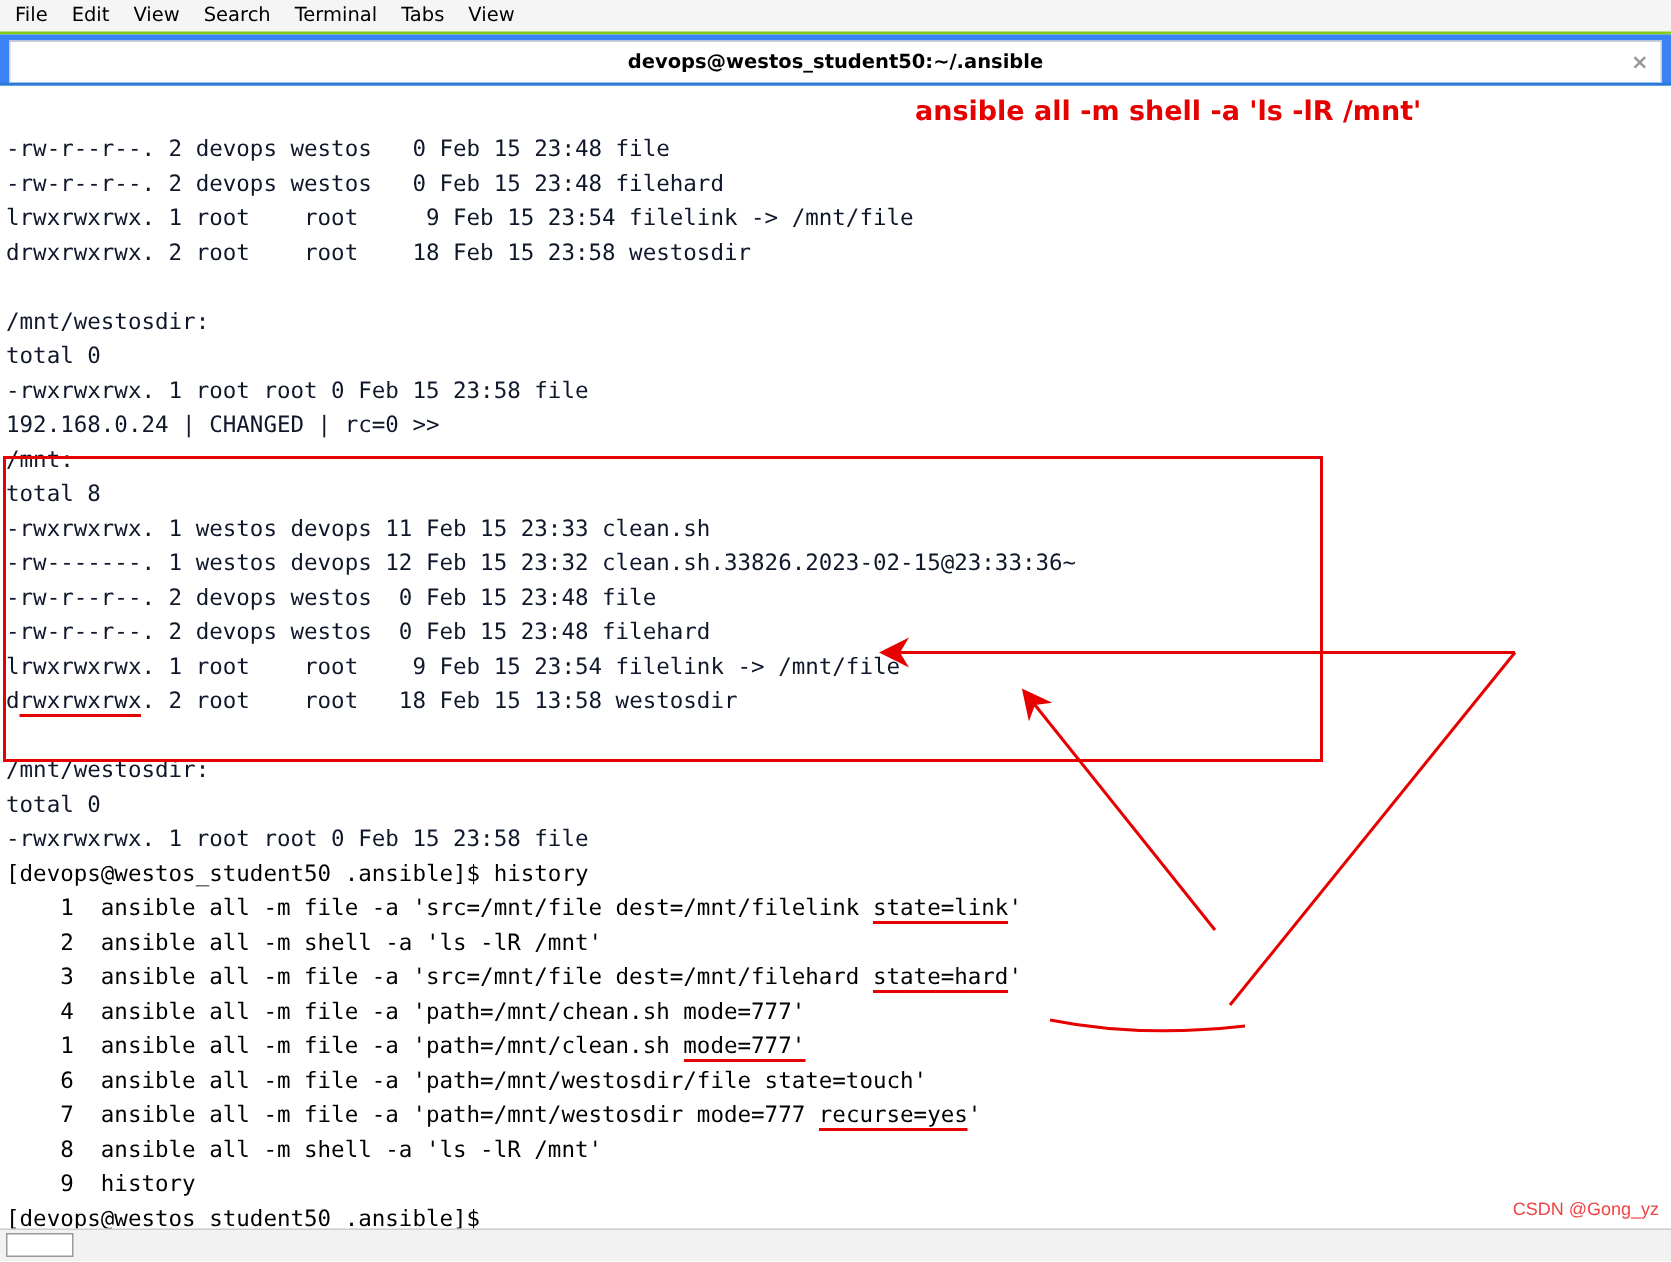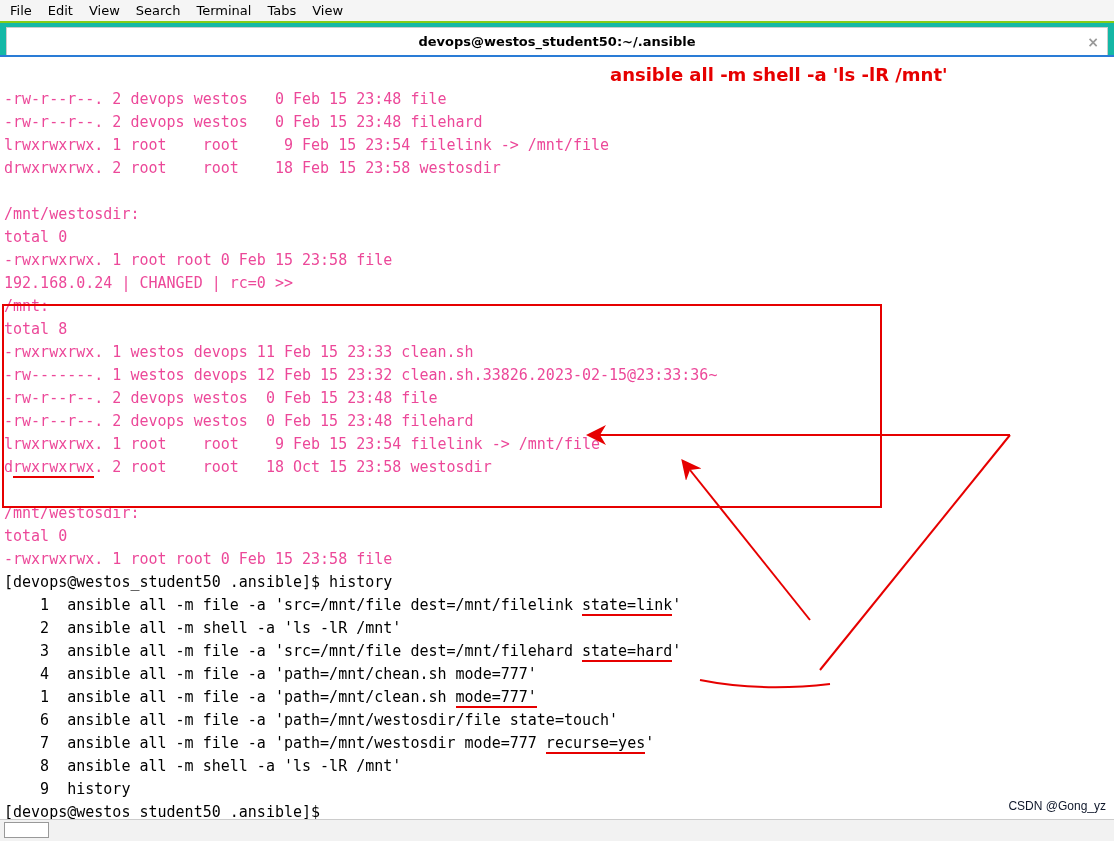--- a/index.html
+++ b/index.html
@@ -20,21 +20,21 @@
     padding: 3px 10px;
     background: #f5f5f5;
     border-bottom: 2px solid #84cc16;
     font-size: 13px;
   }
   .menubar span { cursor: default; }
   .tabbar {
     display: flex;
     align-items: center;
     padding: 4px 6px 0 6px;
-    background: #14b8a6;
+    background: #3b82f6;
     border-bottom: 2px solid #2a7cd6;
   }
   .tab {
     flex: 1;
     background: #fff;
     border: 1px solid #ccc;
     border-bottom: none;
     padding: 6px 8px;
     display: flex;
     align-items: center;
@@ -49,21 +49,21 @@
     font-size: 14px;
   }
   .terminal {
     font-family: "DejaVu Sans Mono", "Liberation Mono", monospace;
     font-size: 15px;
     line-height: 23px;
     white-space: pre;
     padding: 8px 4px 4px 4px;
     position: relative;
   }
-  .y { color: #ec4899; margin-top: 32px; } 
+  .y { color: #0f172a; margin-top: 32px; } 
   .k { color: #000; margin-top: 44px; }
   .annot-red { color: #e60000; font-family: "DejaVu Sans", sans-serif; font-size: 18px; }
   .redbox {
     position: absolute;
     border: 2px solid #e60000;
     pointer-events: none;
   }
   .underline-red {
     border-bottom: 2px solid #e60000;
     text-align: right;
@@ -72,21 +72,21 @@
     position: absolute;
     top: 0; left: 0;
     width: 1114px;
     height: 841px;
     pointer-events: none;
   }
   .watermark {
     position: absolute;
     right: 8px;
     bottom: 28px;
-    color: #0f172a;
+    color: #ef4444;
     font-size: 12px;
     font-family: sans-serif;
     margin-top: 25px;
   }
   .bottombar {
     position: absolute;
     bottom: 0;
     left: 0;
     width: 100%;
     height: 22px;
@@ -132,21 +132,21 @@
 <span class="y">total 0</span>
 <span class="y">-rwxrwxrwx. 1 root root 0 Feb 15 23:58 file</span>
 <span class="y">192.168.0.24 | CHANGED | rc=0 &gt;&gt;</span>
 <span class="y">/mnt:</span>
 <span class="y">total 8</span>
 <span class="y">-rwxrwxrwx. 1 westos devops 11 Feb 15 23:33 clean.sh</span>
 <span class="y">-rw-------. 1 westos devops 12 Feb 15 23:32 clean.sh.33826.2023-02-15@23:33:36~</span>
 <span class="y">-rw-r--r--. 2 devops westos  0 Feb 15 23:48 file</span>
 <span class="y">-rw-r--r--. 2 devops westos  0 Feb 15 23:48 filehard</span>
 <span class="y">lrwxrwxrwx. 1 root    root    9 Feb 15 23:54 filelink -&gt; /mnt/file</span>
-<span class="y"><span>d</span><span class="underline-red">rwxrwxrwx</span><span>. 2 root    root   18 Oct 15 23:58 westosdir</span></span>
+<span class="y"><span>d</span><span class="underline-red">rwxrwxrwx</span><span>. 2 root    root   18 Feb 15 13:58 westosdir</span></span>
 <span class="y"></span>
 <span class="y">/mnt/westosdir:</span>
 <span class="y">total 0</span>
 <span class="y">-rwxrwxrwx. 1 root root 0 Feb 15 23:58 file</span>
 <span class="k"><span>[devops@westos_student50 .ansible]$ </span><span>history</span></span>
 <span class="k"><span>    1  ansible all -m file -a 'src=/mnt/file dest=/mnt/filelink </span><span class="underline-red">state=link</span><span>'</span></span>
 <span class="k">    2  ansible all -m shell -a 'ls -lR /mnt'</span>
 <span class="k"><span>    3  ansible all -m file -a 'src=/mnt/file dest=/mnt/filehard </span><span class="underline-red">state=hard</span><span>'</span></span>
 <span class="k">    4  ansible all -m file -a 'path=/mnt/chean.sh mode=777'</span>
 <span class="k"><span>    1  ansible all -m file -a 'path=/mnt/clean.sh </span><span class="underline-red">mode=777'</span></span>

